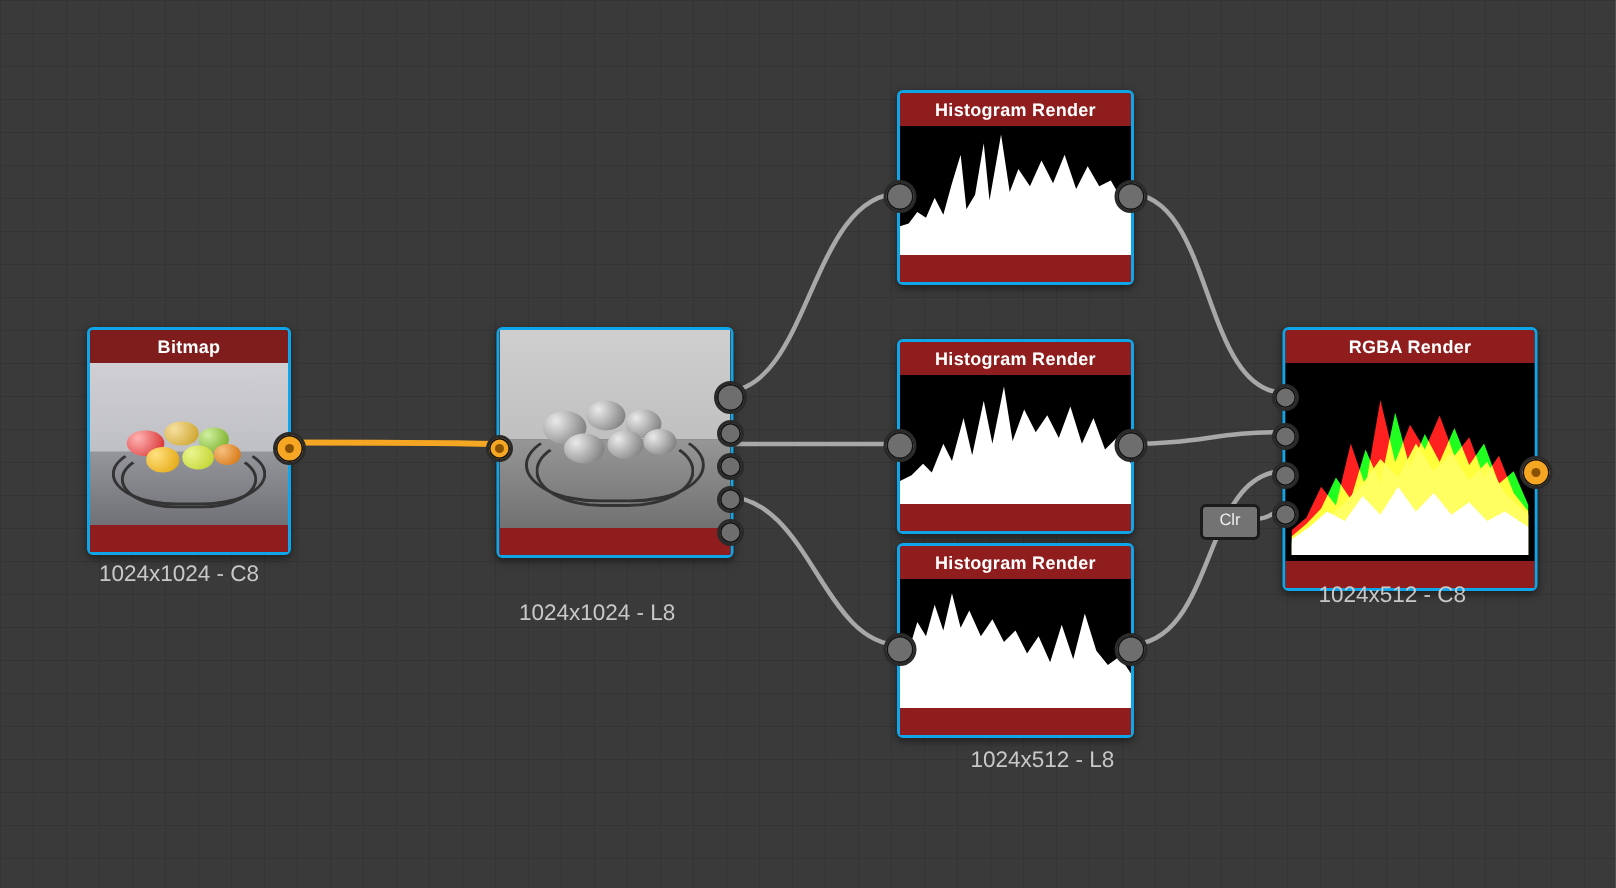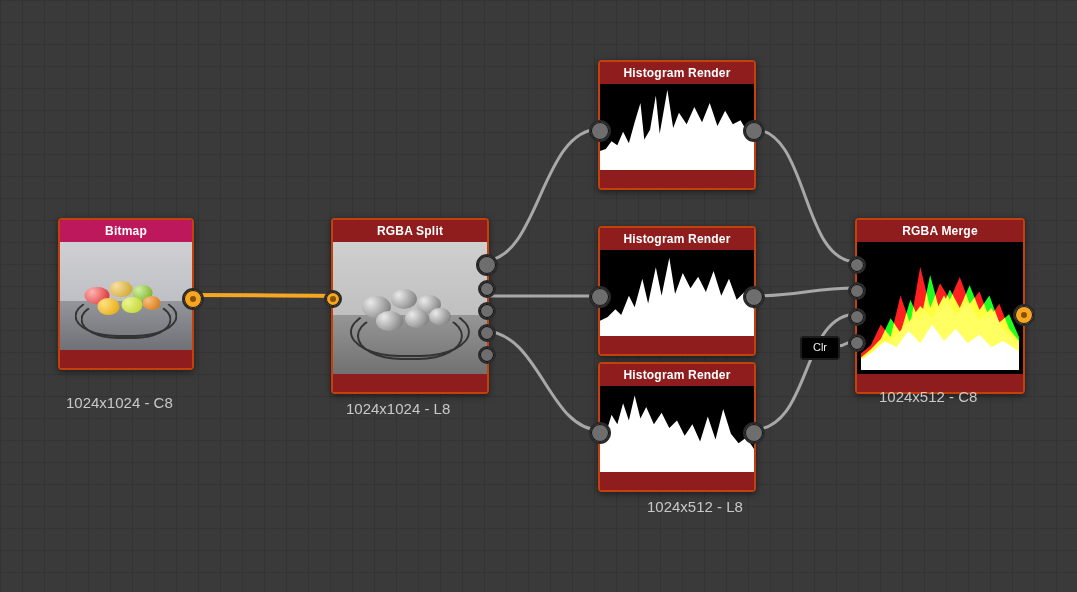--- a/index.html
+++ b/index.html
@@ -3,35 +3,35 @@
 <meta charset="utf-8">
 <style>
   html,body{margin:0;padding:0;width:1077px;height:592px;overflow:hidden;font-family:Arial,Helvetica,sans-serif;background:#3a3a3a}
   .grid{position:absolute;inset:0;
     background-image:
       linear-gradient(#343434 1px,transparent 1px),
       linear-gradient(90deg,#343434 1px,transparent 1px);
     background-size:22px 22px}
   svg.wires{position:absolute;inset:0;pointer-events:none}
 
-  .node{position:absolute;border:2px solid #c2410c;border-radius:4px;background:#1b1b1b;box-shadow:0 2px 6px rgba(0,0,0,.5)}
+  .node{position:absolute;border:2px solid #0ea5e9;border-radius:4px;background:#1b1b1b;box-shadow:0 2px 6px rgba(0,0,0,.5)}
   .titlebar{height:22px;line-height:22px;text-align:center;color:#fff;font-size:12px;font-weight:bold;letter-spacing:.2px;border-top-left-radius:2px;border-top-right-radius:2px}
   .dark-red{background:#8f1d1d}
-  .purple{background:#be185d}
+  .purple{background:#7f1d1d}
   .body{background:#000;position:relative;overflow:hidden}
   .footer{background:#8f1d1d;height:18px}
   .caption{position:absolute;color:#c8c8c8;font-size:15px;white-space:nowrap}
 
   .port{position:absolute;width:18px;height:18px;border-radius:50%;background:#6e6e6e;border:2px solid #2a2a2a;box-shadow:0 0 0 1px #111 inset}
   .port.small{width:14px;height:14px}
   .port.orange{background:#f5a623}
   .port .dot{position:absolute;top:50%;left:50%;width:6px;height:6px;margin:-3px 0 0 -3px;border-radius:50%;background:#2a2a2a}
   .port.orange .dot{background:#8a5200}
 
-  .chip{position:absolute;background:#000000;border:2px solid #1b1b1b;border-radius:4px;color:#eee;font-size:11px;text-align:center;line-height:18px}
+  .chip{position:absolute;background:#737373;border:2px solid #1b1b1b;border-radius:4px;color:#eee;font-size:11px;text-align:center;line-height:18px}
 
   
   .bowl-scene{position:absolute;inset:0;background:linear-gradient(#cfcfd4 0%,#bfc0c5 55%,#8c8d92 55%,#7a7b80 100%)}
   .bowl-scene .counter{position:absolute;left:0;right:0;bottom:0;height:45%;background:linear-gradient(#95969b,#707176)}
   .wirebowl{position:absolute;left:50%;bottom:6%;transform:translateX(-50%);width:78%;height:55%}
   .wirebowl .rim{position:absolute;top:18%;left:0;right:0;height:64%;border:2px solid #333;border-radius:50%/60%;border-top-color:transparent}
   .wirebowl .rim2{position:absolute;top:26%;left:6%;right:6%;height:60%;border:2px solid #333;border-radius:50%/60%;border-top-color:transparent}
   .fruit{position:absolute;border-radius:50%}
   .f1{width:24%;height:30%;left:10%;top:4%}
   .f2{width:22%;height:28%;left:34%;top:-6%}
@@ -93,24 +93,23 @@
         <div class="fruit f6"></div>
       <div class="rim"></div>
         <div class="rim2"></div>
     </div>
   </div>
   <div class="footer" data-interactable="false"></div>
   <div class="port orange" data-interactable="true" style="right:-12px;top:68px">
       <div class="dot"></div>
     </div>
 </div>
-<div class="caption" data-interactable="false" style="left:66px;top:394px">1024x1024 - C8</div>
+<div class="caption" data-interactable="false" style="left:66px;top:374px">1024x1024 - C8</div>
 
 <div class="node" data-interactable="true" style="left:331px;top:218px;width:154px">
-  <div class="titlebar dark-red" data-interactable="false">RGBA Split</div>
   <div class="body gray" data-interactable="false" style="height:132px">
     <div class="bowl-scene">
         <div class="counter"></div>
       </div>
     <div class="wirebowl">
       <div class="fruit f1"></div>
         <div class="fruit f2"></div>
         <div class="fruit f3"></div>
       <div class="fruit f4"></div>
         <div class="fruit f5"></div>
@@ -162,21 +161,21 @@
       <path d="M0 90 L0 60 L6 50 L12 30 L18 40 L24 18 L30 36 L36 10 L42 34 L48 22 L56 40 L64 28 L72 44 L80 36 L88 52 L96 40 L104 58 L112 32 L120 56 L128 24 L136 50 L144 60 L152 54 L160 66 L160 90 Z"></path>
     </svg>
   </div>
   <div class="footer" data-interactable="false"></div>
   <div class="port" data-interactable="true" style="left:-11px;top:58px"></div>
   <div class="port" data-interactable="true" style="right:-11px;top:58px"></div>
 </div>
 <div class="caption" data-interactable="false" style="left:647px;top:498px">1024x512 - L8</div>
 
 <div class="node" data-interactable="true" style="left:855px;top:218px;width:166px">
-  <div class="titlebar dark-red" data-interactable="false">RGBA Merge</div>
+  <div class="titlebar dark-red" data-interactable="false">RGBA Render</div>
   <div class="body" data-interactable="false" style="height:132px">
     <div class="merge-hist">
       <svg viewBox="0 0 160 120" preserveAspectRatio="none" style="width:100%;height:100%">
         <path fill="#ff2020" d="M0 120 L0 104 L10 96 L20 76 L30 88 L40 48 L50 76 L60 20 L70 60 L80 36 L90 52 L100 30 L110 56 L120 44 L130 70 L140 56 L150 80 L160 92 L160 120 Z"></path>
         <path fill="#20ff20" d="M0 120 L0 108 L10 100 L20 90 L30 70 L40 84 L50 52 L60 74 L70 28 L80 64 L90 42 L100 60 L110 38 L120 62 L130 48 L140 74 L150 66 L160 88 L160 120 Z"></path>
         <path fill="#2060ff" d="M0 120 L0 110 L12 102 L24 92 L36 98 L48 82 L60 94 L72 76 L84 92 L96 80 L108 94 L120 86 L132 98 L144 92 L160 102 L160 120 Z"></path>
         <path fill="#ffff30" d="M0 120 L0 112 L12 106 L24 96 L36 86 L48 74 L60 58 L72 70 L84 48 L96 66 L108 54 L120 72 L132 60 L144 80 L160 94 L160 120 Z"></path>
       </svg>
     </div>
   </div>

